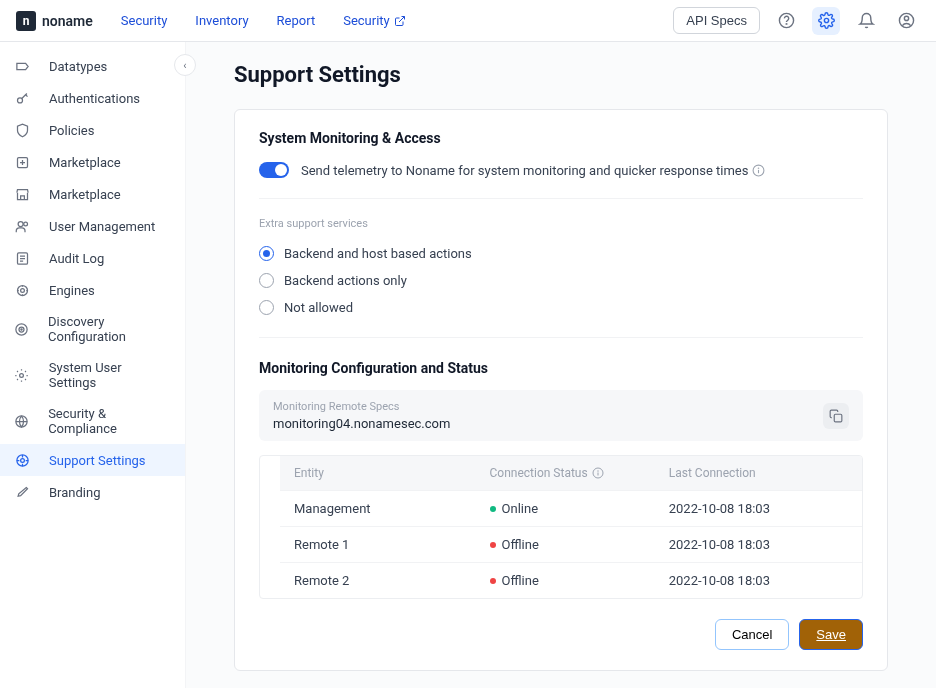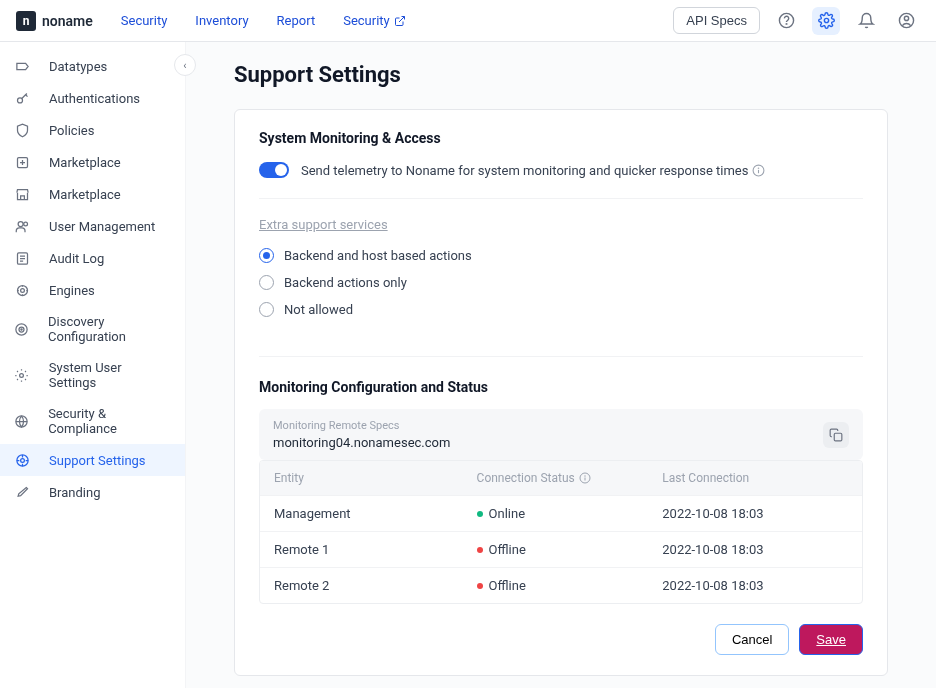--- a/index.html
+++ b/index.html
@@ -26,49 +26,49 @@
 .content { flex: 1; background: #fafbfc; padding: 20px 48px 40px; overflow: auto; }
 .page-title { font-size: 22px; font-weight: 700; margin-bottom: 22px; color:#111827;}
 .card { background: #fff; border: 1px solid #e5e7eb; border-radius: 6px; padding: 20px 24px; }
 .section-title { font-size: 14px; font-weight: 700; margin-bottom: 16px; color:#111827;}
 .telemetry-row { display: flex; align-items: center; gap: 12px; padding-bottom: 20px; border-bottom: 1px solid #f1f2f4; }
 .toggle { position: relative; width: 30px; height: 16px; background: #2563eb; border-radius: 10px; cursor: pointer; }
 .toggle::after { content: ""; position: absolute; left: 2px; top: 2px; width: 12px; height: 12px; background: #fff; border-radius: 50%; transform: translateX(14px);}
 .telemetry-label { font-size: 13px; color: #374151; display: flex; align-items: center; gap: 4px; }
 .info-ic { color: #9ca3af; }
 
-.subsection-label { font-size: 13px; color: #9ca3af; margin: 18px 0 10px; text-decoration: underline; }
+.subsection-label { font-size: 11px; color: #9ca3af; margin: 18px 0 10px; }
 .radio-row { display: flex; align-items: center; gap: 10px; padding: 6px 0; cursor: pointer; }
 .radio { width: 15px; height: 15px; border: 1.5px solid #9ca3af; border-radius: 50%; position: relative; }
 .radio.sel { border-color: #2563eb; }
 .radio.sel::after { content: ""; position: absolute; left: 3px; top: 3px; width: 7px; height: 7px; background: #2563eb; border-radius: 50%; }
 .radio-label { font-size: 13px; color: #374151; }
-.radio-group { padding-bottom: 33px; border-bottom: 1px solid #f1f2f4; }
+.radio-group { padding-bottom: 16px; border-bottom: 1px solid #f1f2f4; }
 
 .section-title2 { font-size: 14px; font-weight: 700; margin: 22px 0 14px; color:#111827;}
 .hostbox { background: #f6f7f9; border-radius: 6px; padding: 10px 14px; display: flex; align-items: center; }
 .hostbox-left { flex: 1; }
 .host-label { font-size: 11px; color: #9ca3af; margin-bottom: 3px; }
 .host-value { font-size: 13px; color: #1f2937; }
 .copy-box { width: 26px; height: 26px; border-radius: 6px; background: #eceef1; display: flex; align-items: center; justify-content: center; cursor: pointer; color: #6b7280; }
 
-.table { border: 1px solid #eceef1; border-radius: 4px; overflow: hidden; }
+.table { margin-top: 14px; border: 1px solid #eceef1; border-radius: 4px; overflow: hidden; padding-left: 20px; }
 .thead, .trow { display: grid; grid-template-columns: 1.2fr 1.1fr 1.1fr; padding: 10px 14px; font-size: 12px; }
 .thead { background: #f6f7f9; color: #9ca3af; }
 .thead .th { display: flex; align-items: center; gap: 4px; }
 .trow { border-top: 1px solid #f1f2f4; font-size: 13px; color: #374151; }
 .status-cell { display: flex; align-items: center; gap: 6px; }
 .dot { width: 6px; height: 6px; border-radius: 50%; }
 .dot.online { background: #10b981; }
 .dot.offline { background: #ef4444; }
 
 .actions { display: flex; justify-content: flex-end; gap: 10px; margin-top: 20px; }
 .btn { border-radius: 6px; padding: 7px 16px; font-size: 13px; cursor: pointer; }
 .btn-cancel { background: #fff; border: 1px solid #93c5fd; color: #000000; }
-.btn-save { background: #be185d; border: 1px solid #2563eb; color: #fff; text-decoration: underline; }
+.btn-save { background: #a16207; border: 1px solid #2563eb; color: #fff; text-decoration: underline; }
 svg { display: block; }
 </style>
 </head>
 <body>
 
 <div class="topbar">
   <div class="logo">
     <div class="logo-mark">n</div>
     <span>noname</span>
   </div>

